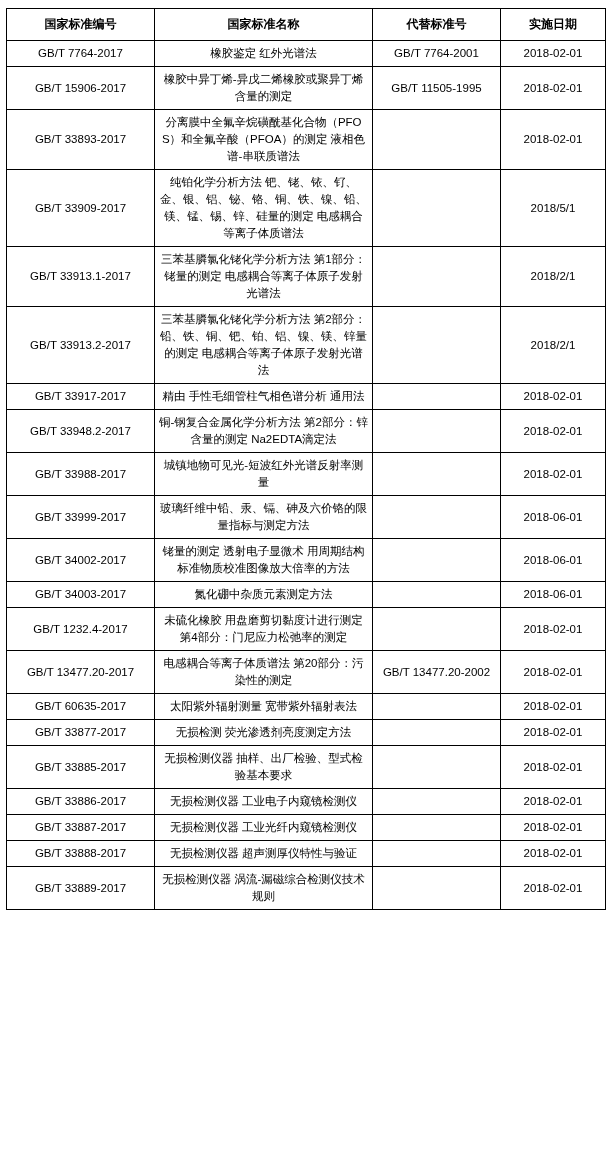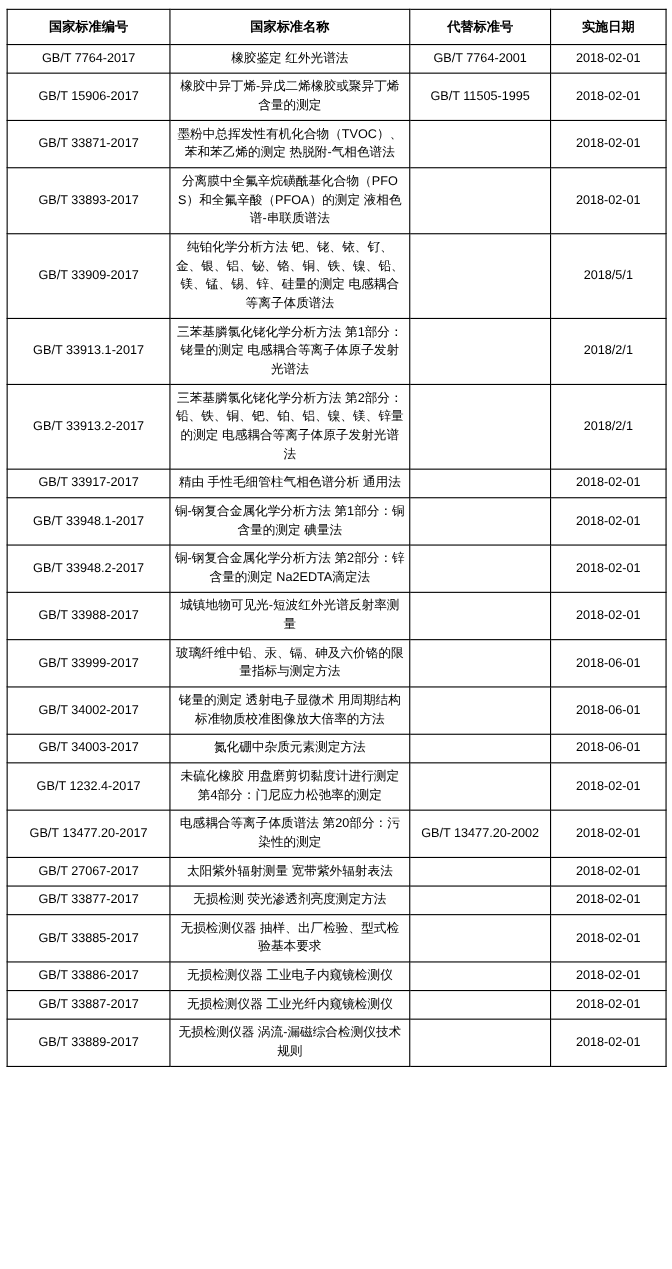--- a/index.html
+++ b/index.html
@@ -69,26 +69,20 @@
           <td>GB/T 7764-2001</td>
           <td>2018-02-01</td>
         </tr>
         <tr>
           <td>GB/T 15906-2017</td>
           <td>橡胶中异丁烯-异戊二烯橡胶或聚异丁烯含量的测定</td>
           <td>GB/T 11505-1995</td>
           <td>2018-02-01</td>
         </tr>
         <tr>
-          <td>GB/T 33871-2017</td>
-          <td>墨粉中总挥发性有机化合物（TVOC）、苯和苯乙烯的测定 热脱附-气相色谱法</td>
-          <td></td>
-          <td>2018-02-01</td>
-        </tr>
-        <tr>
           <td>GB/T 33893-2017</td>
           <td>分离膜中全氟辛烷磺酰基化合物（PFOS）和全氟辛酸（PFOA）的测定 液相色谱-串联质谱法</td>
           <td></td>
           <td>2018-02-01</td>
         </tr>
         <tr>
           <td>GB/T 33909-2017</td>
           <td>纯铂化学分析方法 钯、铑、铱、钌、金、银、铝、铋、铬、铜、铁、镍、铅、镁、锰、锡、锌、硅量的测定 电感耦合等离子体质谱法</td>
           <td></td>
           <td>2018/5/1</td>
@@ -101,26 +95,20 @@
         </tr>
         <tr>
           <td>GB/T 33913.2-2017</td>
           <td>三苯基膦氯化铑化学分析方法 第2部分：铅、铁、铜、钯、铂、铝、镍、镁、锌量的测定 电感耦合等离子体原子发射光谱法</td>
           <td></td>
           <td>2018/2/1</td>
         </tr>
         <tr>
           <td>GB/T 33917-2017</td>
           <td>精由 手性毛细管柱气相色谱分析 通用法</td>
-          <td></td>
-          <td>2018-02-01</td>
-        </tr>
-        <tr>
-          <td>GB/T 33948.1-2017</td>
-          <td>铜-钢复合金属化学分析方法 第1部分：铜含量的测定 碘量法</td>
           <td></td>
           <td>2018-02-01</td>
         </tr>
         <tr>
           <td>GB/T 33948.2-2017</td>
           <td>铜-钢复合金属化学分析方法 第2部分：锌含量的测定 Na2EDTA滴定法</td>
           <td></td>
           <td>2018-02-01</td>
         </tr>
         <tr>
@@ -153,21 +141,21 @@
           <td></td>
           <td>2018-02-01</td>
         </tr>
         <tr>
           <td>GB/T 13477.20-2017</td>
           <td>电感耦合等离子体质谱法 第20部分：污染性的测定</td>
           <td>GB/T 13477.20-2002</td>
           <td>2018-02-01</td>
         </tr>
         <tr>
-          <td>GB/T 27067-2017</td>
+          <td>GB/T 60635-2017</td>
           <td>太阳紫外辐射测量 宽带紫外辐射表法</td>
           <td></td>
           <td>2018-02-01</td>
         </tr>
         <tr>
           <td>GB/T 33877-2017</td>
           <td>无损检测 荧光渗透剂亮度测定方法</td>
           <td></td>
           <td>2018-02-01</td>
         </tr>
@@ -183,20 +171,26 @@
           <td></td>
           <td>2018-02-01</td>
         </tr>
         <tr>
           <td>GB/T 33887-2017</td>
           <td>无损检测仪器 工业光纤内窥镜检测仪</td>
           <td></td>
           <td>2018-02-01</td>
         </tr>
         <tr>
+          <td>GB/T 33888-2017</td>
+          <td>无损检测仪器 超声测厚仪特性与验证</td>
+          <td></td>
+          <td>2018-02-01</td>
+        </tr>
+        <tr>
           <td>GB/T 33889-2017</td>
           <td>无损检测仪器 涡流-漏磁综合检测仪技术规则</td>
           <td></td>
           <td>2018-02-01</td>
         </tr>
       </tbody>
   </table>
 </div>
 
 </body></html>

